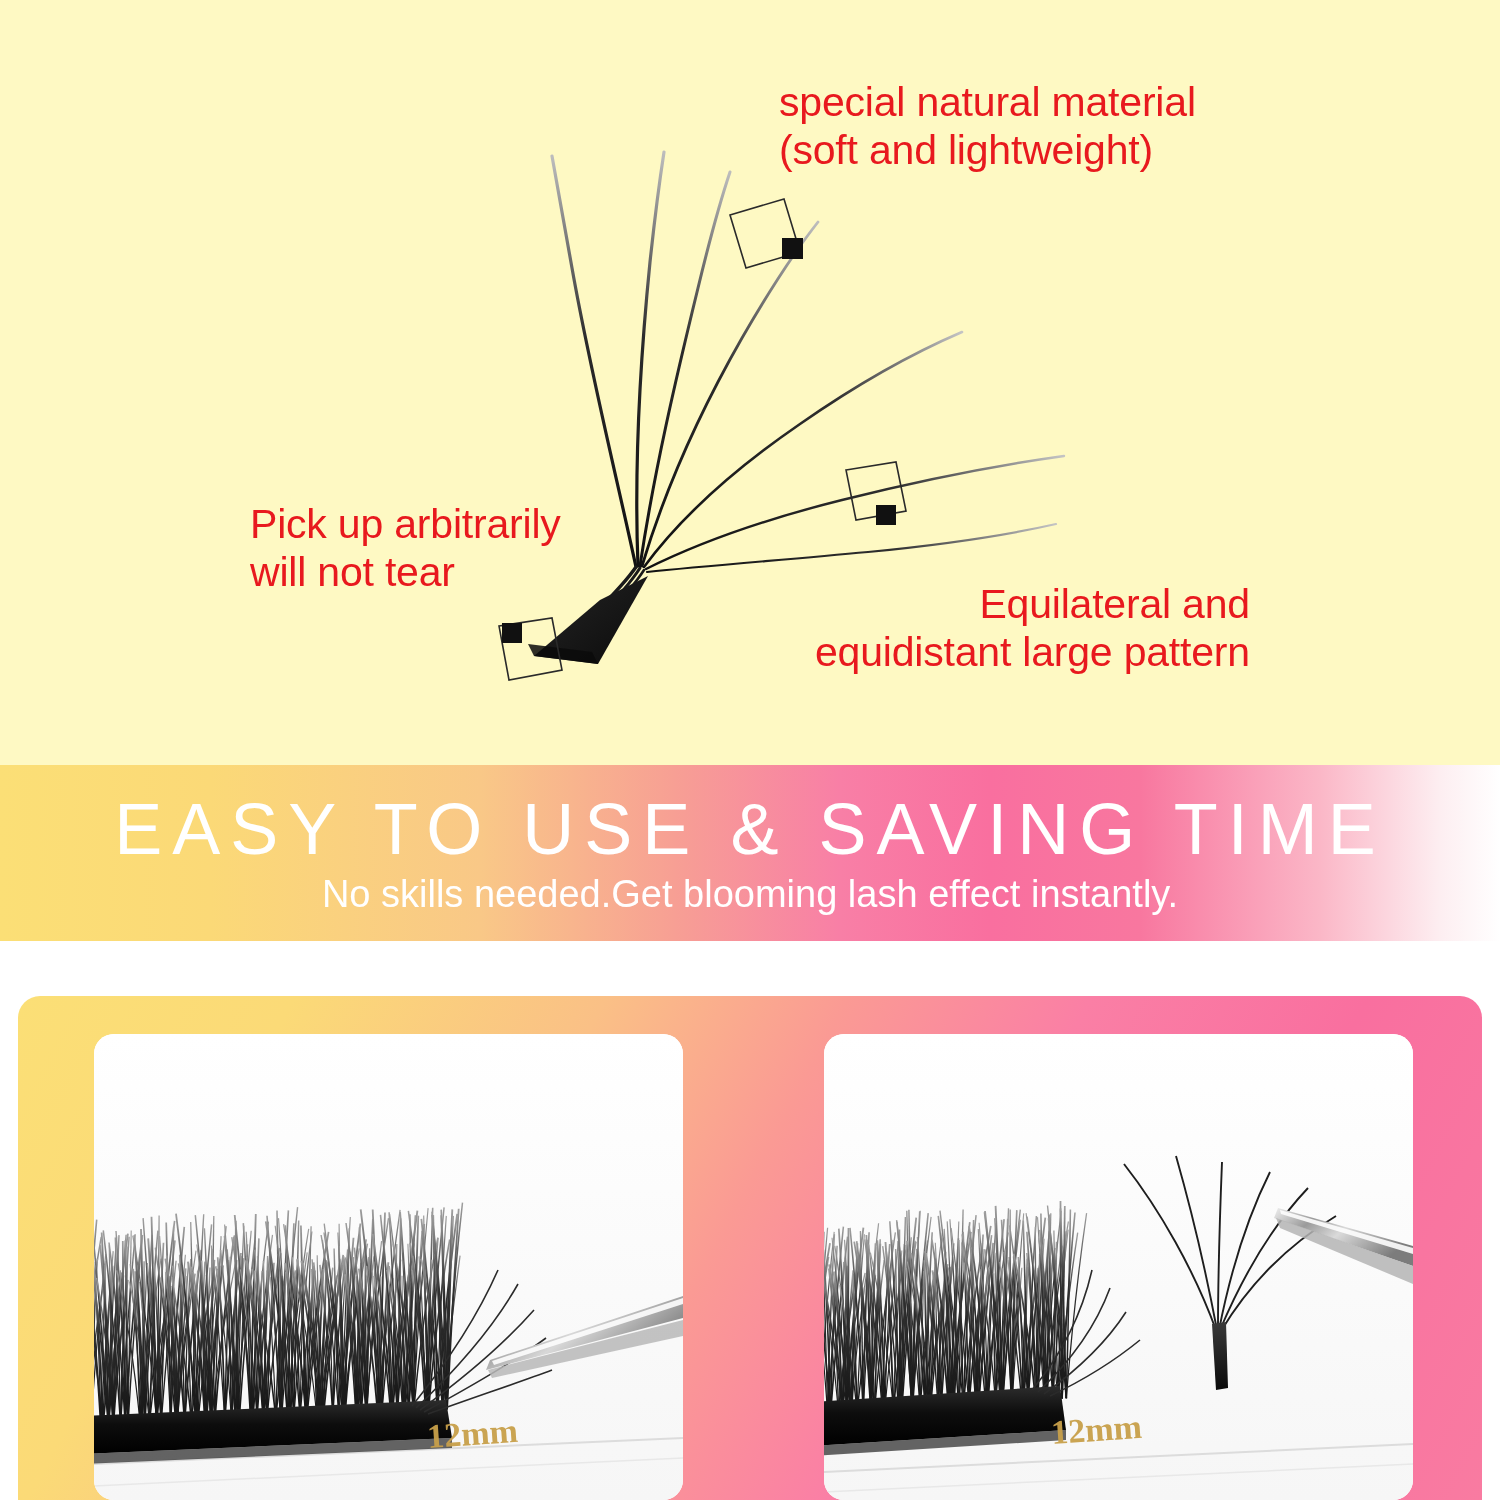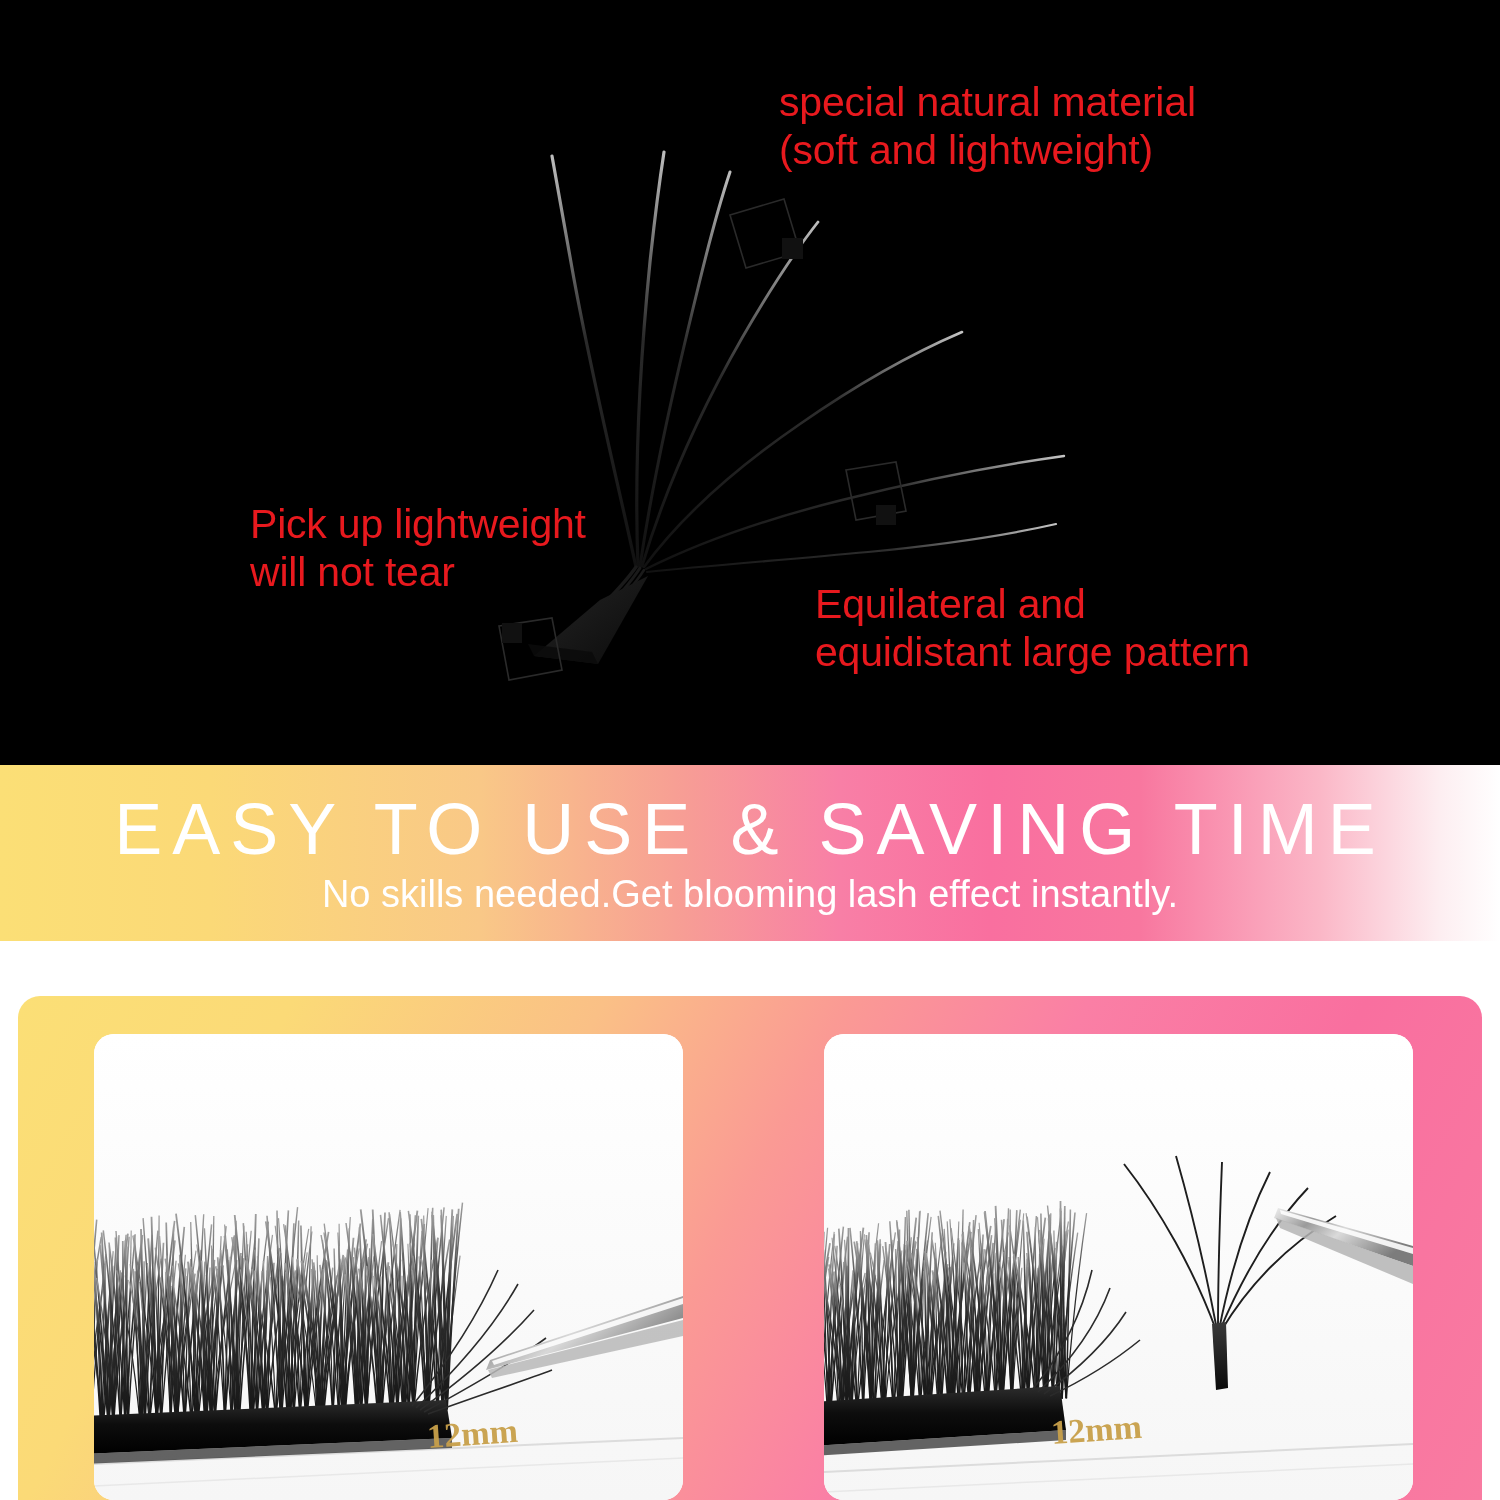--- a/index.html
+++ b/index.html
@@ -7,36 +7,36 @@
   body {
     font-family:"Liberation Sans", sans-serif;
     background:#ffffff;
     overflow:hidden;
     position:relative;
   }
 
   
   #diagram-section {
     position:absolute; left:0; top:0; width:1500px; height:765px;
-    background:#000000;
+    background:#fef9c3;
   }
   #lash-fan-svg { position:absolute; left:0; top:0; width:1500px; height:765px; }
 
   .callout {
     position:absolute;
     color:#e8191e;
     font-size:41px;
     line-height:1.18;
     font-weight:400;
     letter-spacing:-0.2px;
     white-space:pre-line;
   }
   #callout-material { left:779px; top:78px; }
   #callout-pickup   { left:250px; top:500px; }
-  #callout-pattern  { left:815px; top:580px; }
+  #callout-pattern  { left:815px; top:580px;text-align:right; }
 
   
   #banner {
     position:absolute; left:0; top:765px; width:1500px; height:176px;
     background:linear-gradient(90deg,
         #fbdf76 0%,
         #fbd977 14%,
         #f9c887 32%,
         #f79f94 45%,
         #f87fa6 56%,
@@ -148,21 +148,21 @@
 
     <g>
       <polygon points="499,626 552,618 562,670 509,680" fill="none" stroke="#2a2a2a" stroke-width="1.6"></polygon>
       <rect x="502" y="623" width="20" height="20" fill="#111111"></rect>
     </g>
   </svg>
 
   <div class="callout" id="callout-material">special natural material
 (soft and lightweight)</div>
 
-  <div class="callout" id="callout-pickup">Pick up lightweight
+  <div class="callout" id="callout-pickup">Pick up arbitrarily
 will not tear</div>
 
   <div class="callout" id="callout-pattern">Equilateral and
 equidistant large pattern</div>
 </div>
 
 <div id="banner">
   <div id="banner-title">EASY TO USE &amp; SAVING TIME</div>
   <div id="banner-subtitle">No skills needed.Get blooming lash effect instantly.</div>
 </div>

